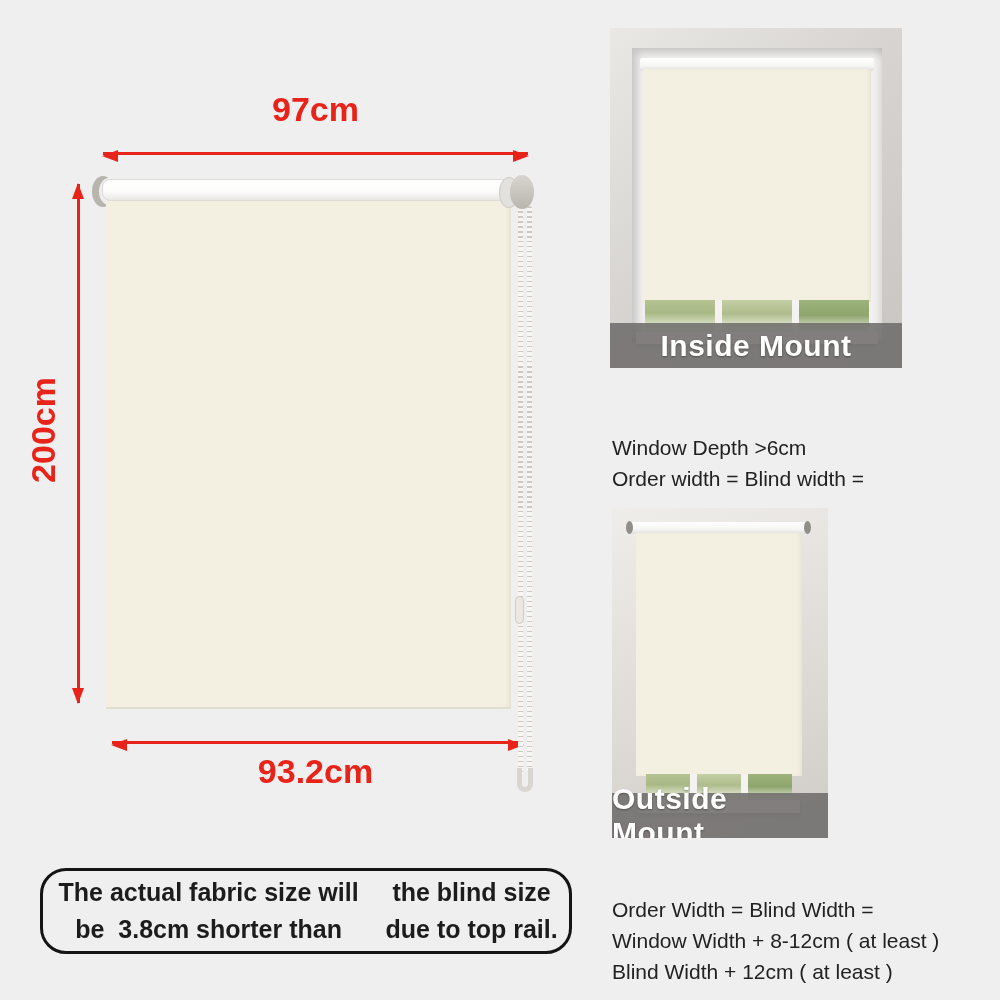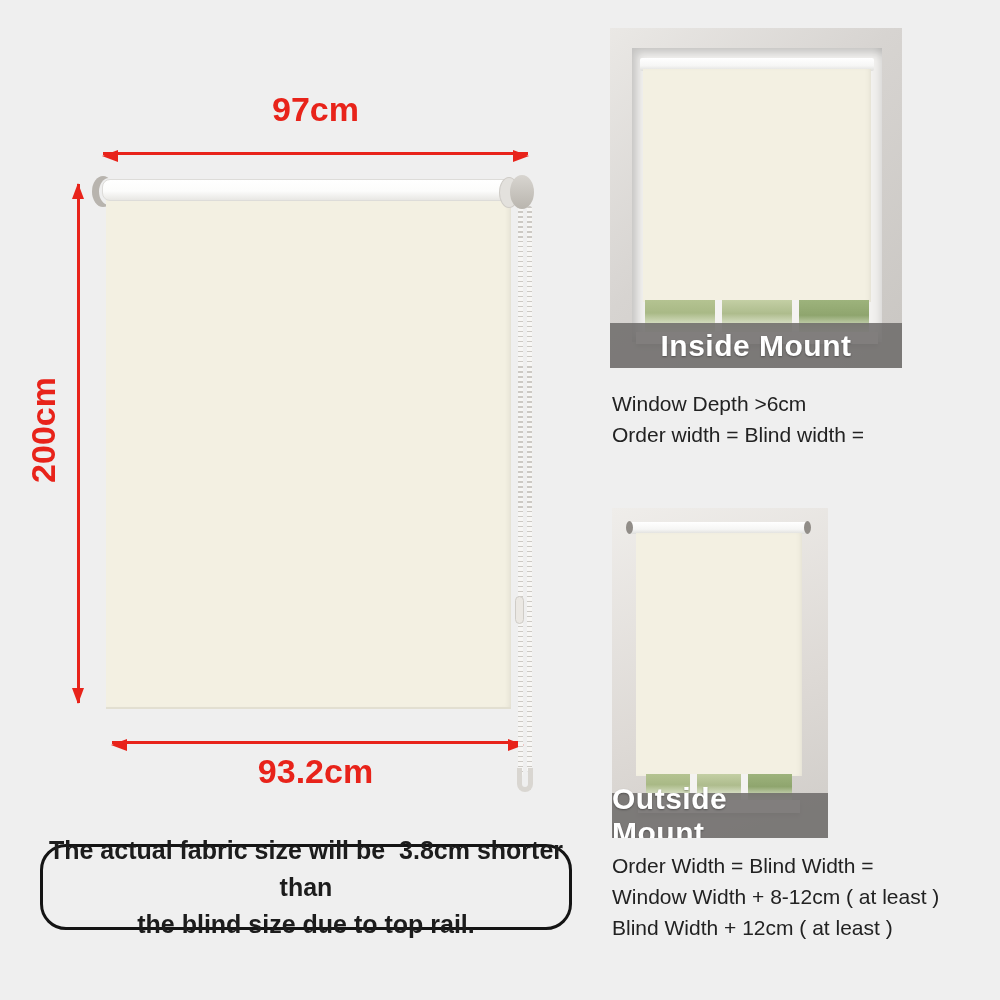--- a/index.html
+++ b/index.html
@@ -43,22 +43,22 @@
   .clutch-front{left:510px;top:175px;width:24px;height:34px;background:linear-gradient(180deg,#d8d5d0,#b9b5ae);border-radius:50%;z-index:4;}
   .fabric-main{left:106px;top:200px;width:405px;height:509px;background:var(--fabric);
     border-bottom:2px solid #e2dfd1;box-shadow:inset -5px 0 7px -5px rgba(0,0,0,0.12);z-index:1;}
   .chain-strand{width:5px;border-radius:3px;z-index:2;
     background:repeating-linear-gradient(180deg,#ccc9c4 0px,#ccc9c4 1.5px,#f7f6f4 1.5px,#f7f6f4 5px);}
   .chain-loop{left:517px;top:768px;width:16px;height:24px;border:5px solid #d9d6d1;border-top:none;
     border-radius:0 0 10px 10px;z-index:2;}
   .chain-connector{left:515px;top:596px;width:9px;height:28px;background:#ebe8e3;border:1px solid #cfccc7;border-radius:5px;z-index:3;}
 
   
-  .note-box{left:40px;top:844px;width:532px;height:86px;border:3.5px solid #141414;border-radius:26px;
-    display:flex;flex-direction:column;justify-content:center;align-items:center;}
+  .note-box{left:40px;top:868px;width:532px;height:86px;border:3.5px solid #141414;border-radius:26px;
+    display:flex;flex-direction:row;justify-content:center;align-items:center;}
   .note-box p{font-size:25px;font-weight:700;line-height:37px;white-space:pre-wrap;text-align:center;}
 
   
   .photo{overflow:hidden;}
   .photo .wall{position:absolute;inset:0;}
   .photo-inside .wall{background:linear-gradient(135deg,#eae8e5 0%,#d7d4d1 45%,#c9c6c2 100%);}
   .photo-outside .wall{background:linear-gradient(160deg,#efedea 0%,#ddd9d5 60%,#cfccc8 100%);}
 
   .recess-in{position:absolute;left:22px;top:20px;right:20px;bottom:26px;background:#f2f1ef;
     box-shadow:inset 5px 5px 9px rgba(0,0,0,0.18), inset -4px -4px 7px rgba(0,0,0,0.08);}
@@ -70,21 +70,21 @@
   .pane.p3{background:linear-gradient(180deg,#9db37c 0%,#8fa56e 45%,#d2dcbf 80%,#eef0e6 100%);}
   .sill-sm{position:absolute;background:#f3f2f0;box-shadow:0 3px 4px rgba(0,0,0,0.15);}
   .bracket-sm{position:absolute;width:7px;height:13px;background:#918d88;border-radius:50%;}
 
   .banner{position:absolute;left:0;right:0;bottom:0;height:45px;background:rgba(108,106,104,0.85);
     display:flex;align-items:center;justify-content:center;}
   .banner span{color:#ffffff;font-weight:700;font-size:30px;letter-spacing:0.5px;
     text-shadow:0 1px 2px rgba(0,0,0,0.35);}
 
   
-  .info-block{position:absolute;width:380px;}
+  .info-block{position:absolute;width:380px;margin-top:44px;}
   .info-block p{font-size:21px;line-height:21px;margin-bottom:10px;color:#222222;}
 </style>
 </head>
 <body>
 
 <div class="dim-label" style="left:103px;top:90px;width:425px;">97cm</div>
 
 <div class="arrow-h" style="left:103px;top:152px;width:425px;"></div>
 
 <div class="abs bracket-left">

